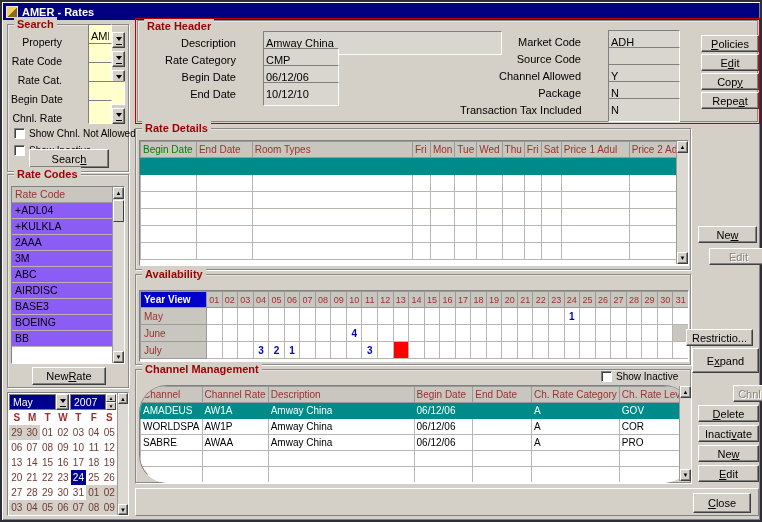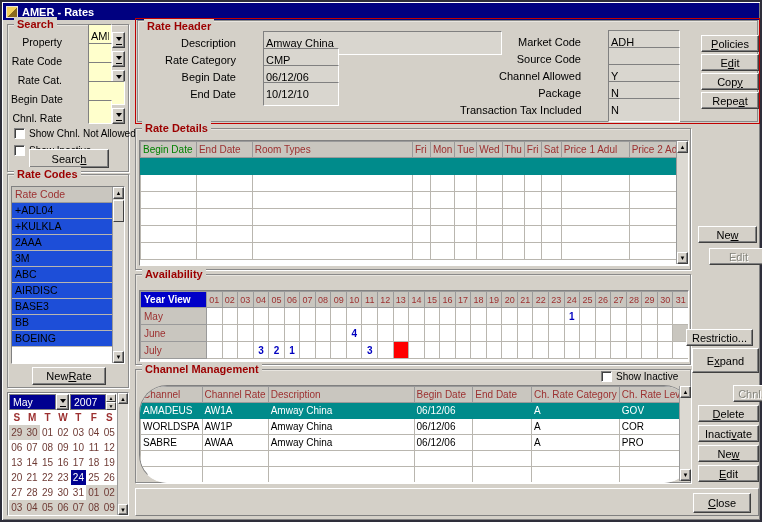--- a/index.html
+++ b/index.html
@@ -26,21 +26,21 @@
   #search-group{left:5px;top:22px;width:122px;height:148px;}
   .srow{position:absolute;left:3px;right:3px;height:16px;display:flex;align-items:flex-end;}
   .slabel{width:51px;text-align:right;font-size:10.5px;margin-right:2px;flex:0 0 auto;white-space:nowrap;}
   .cbrow{position:absolute;left:6px;right:2px;display:flex;align-items:center;}
 
   
   #rate-codes-group{left:5px;top:172px;width:122px;height:214px;}
   .rc-wrap{position:absolute;left:3px;top:11px;width:114px;height:178px;border:1px solid;border-color:#808080 #fff #fff #808080;background:#fff;}
   .rc-list{position:absolute;left:0;top:0;right:12px;bottom:0;overflow:hidden;}
   .rc-h{height:16px;background:#C9C6BF;color:#9C3030;font-size:10.5px;padding:1px 3px;border-bottom:1px solid #9a9a9a;}
-  .rc-i{height:16px;font-size:10.5px;padding:1px 3px;border-bottom:1px solid #b9b6af;background:#1d4ed8;white-space:nowrap;}
+  .rc-i{height:16px;font-size:10.5px;padding:1px 3px;border-bottom:1px solid #b9b6af;background:#8b5cf6;white-space:nowrap;}
   .rc-i.sel{background:#000090;color:#fff;}
 
   
   .sb{position:absolute;top:0;bottom:0;right:0;width:12px;background:#dcd9d2;display:flex;flex-direction:column;justify-content:space-between;border-left:1px solid #9a9a9a;}
   .sb-b{height:12px;background:#D4D0C8;border:1px solid;border-color:#fff #404040 #404040 #fff;box-shadow:inset -1px -1px 0 #808080;font-size:6px;line-height:10px;text-align:center;color:#000;cursor:pointer;}
   .sb-thumb{position:absolute;top:13px;left:0;width:11px;height:22px;background:#D4D0C8;border:1px solid;border-color:#fff #404040 #404040 #fff;}
 
   
   #calendar{left:5px;top:390px;width:122px;height:124px;position:absolute;background:#fff;border:1px solid;border-color:#808080 #fff #fff #808080;}
   .cal-top{position:absolute;left:1px;top:1px;height:16px;display:flex;}
@@ -151,22 +151,22 @@
     <div class="rc-wrap">
       <div class="rc-list">
           <div class="rc-h">Rate Code</div>
           <div class="rc-i">+ADL04</div>
           <div class="rc-i">+KULKLA</div>
           <div class="rc-i">2AAA</div>
           <div class="rc-i">3M</div>
           <div class="rc-i">ABC</div>
           <div class="rc-i">AIRDISC</div>
           <div class="rc-i">BASE3</div>
+          <div class="rc-i">BOEING</div>
           <div class="rc-i">BB</div>
-          <div class="rc-i">BOEING</div>
         </div>
       <div class="sb">
         <div class="sb-b">▲</div>
         <div class="sb-b">▼</div>
       </div>
       <div class="sb-thumb" style="right:0;left:auto;"></div>
     </div>
     <button class="btn" style="left:24px;top:192px;width:74px;height:18px">New <u>R</u>ate</button>
   </div>
 

